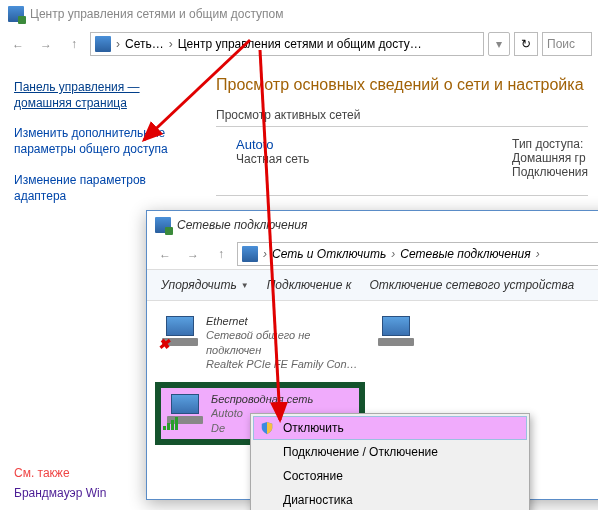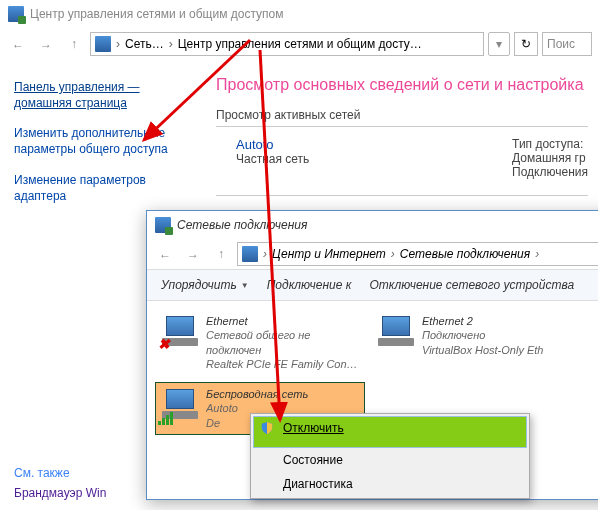--- a/index.html
+++ b/index.html
@@ -15,58 +15,58 @@
   .bc-box { flex:1; height: 24px; border: 1px solid #bbb; display:flex; align-items:center; padding:0 4px; gap:2px; overflow:hidden; white-space:nowrap; }
   .bc-sep { color:#666; padding:0 3px; }
   .bc-ico { width:16px; height:16px; background:linear-gradient(#4a90d9,#2a5f9e); flex-shrink:0; border-radius:1px;}
   .refresh { width:24px; height:24px; border:1px solid #bbb; display:flex; align-items:center; justify-content:center; }
   .searchbox { width:50px; height:24px; border:1px solid #bbb; display:flex; align-items:center; padding:0 4px; color:#888; overflow:hidden;}
 
   .body1 { display:flex; position:absolute; top:60px; left:0; right:0; bottom:0; }
   .sidepanel { width: 210px; padding: 20px 14px; }
   .sidepanel a, .sidepanel div.lnk { color:#0046aa; font-size:12px; display:block; margin-bottom:14px; cursor:pointer; text-decoration:none; line-height:1.35;}
   .sidepanel .lbl { color:#003e8a; font-size:12px; margin-bottom:14px; line-height:1.3;text-decoration:underline;}
-  .see-also { position:absolute; bottom:30px; left:14px; color:#3b82f6; font-size:12px;}
+  .see-also { position:absolute; bottom:30px; left:14px; color:#ef4444; font-size:12px;}
   .firewall { position:absolute; bottom:10px; left:14px; color:#4c1d95; font-size:12px;}
 
   .mainpanel { flex:1; padding: 16px 10px 10px 6px; overflow:hidden; }
-  .big-title { color:#ec4899; font-size:16px; font-weight:400; margin-bottom:14px; white-space:nowrap;}
+  .big-title { color:#a16207; font-size:16px; font-weight:400; margin-bottom:14px; white-space:nowrap;}
   .sub-title { color:#444; font-size:12px; margin-bottom:4px; }
   .hr { border-top:1px solid #ccc; margin: 4px 0 10px 0; }
   .net-row { display:flex; justify-content:space-between; }
   .net-left { padding-left:20px; }
   .net-name { color:#0046aa; font-size:13px; font-weight:500;}
   .net-type { color:#444; font-size:12px; }
   .net-right { text-align:left; font-size:12px; color:#444; white-space:nowrap;}
 
   
   .win2 { position:absolute; top:210px; left:146px; width:544px; height:290px; background:#fff; border:1px solid #5a8cc7; box-shadow:0 4px 16px rgba(0,0,0,0.3);font-style:italic; }
   .win2 .titlebar2 { height:28px; background:#fff; display:flex; align-items:center; padding:0 8px; color:#333; font-size:12px;}
   .win2 .addrbar { height:30px; }
   .toolbar2 { height:32px; background:#f4f8fc; border-top:1px solid #ddd; border-bottom:1px solid #ddd; display:flex; align-items:center; padding:0 6px; gap:2px; font-size:12px; color:#333;}
   .tb-item { padding:4px 8px; display:flex; align-items:center; gap:4px; cursor:pointer; white-space:nowrap;}
   .tb-item .dd { font-size:8px; color:#555;}
   .conn-area { padding:8px 8px; display:flex; flex-wrap:wrap; gap:6px; align-content:flex-start;}
   .conn-item { width:210px; display:flex; gap:6px; padding:4px; border:1px solid transparent;}
-  .conn-item.selected { background:#fdba74; border:1px solid #14532d;}
+  .conn-item.selected { background:#f0abfc; border:6px solid #14532d;}
   .conn-icon { width:40px; height:36px; position:relative; flex-shrink:0;}
   .conn-icon .mon { width:28px; height:20px; background:linear-gradient(#5aa0e0,#3a70b0); border:1px solid #2a5080; position:absolute; top:2px; left:6px;}
   .conn-icon .base { width:36px; height:8px; background:#888; position:absolute; bottom:4px; left:2px; border-radius:1px;}
   .conn-icon .x { position:absolute; bottom:-2px; left:-2px; color:#d00; font-weight:bold; font-size:14px;}
   .conn-icon .bars { position:absolute; bottom:-2px; left:-2px; display:flex; gap:1px; align-items:flex-end;}
   .conn-icon .bars span { width:3px; background:#2a9f2a;}
   .conn-txt { font-size:11px; line-height:1.3; overflow:hidden;}
   .conn-txt .n { color:#333;}
   .conn-txt .s { color:#666;}
   .conn-txt .d { color:#666; white-space:nowrap; overflow:hidden; text-overflow:ellipsis;}
 
   
   .ctx { position:absolute; top:413px; left:250px; width:280px; background:#f0f0f0; border:1px solid #aaa; box-shadow:2px 3px 8px rgba(0,0,0,0.3); padding:2px; font-size:12px; z-index:100;}
   .ctx-item { padding:5px 8px 5px 30px; position:relative; cursor:pointer;}
-  .ctx-item.selected { background:#84cc16; border:1px solid #9ac0e0; padding:4px 7px 12px 29px;text-decoration:underline;}
+  .ctx-item.selected { background:#f0abfc; border:1px solid #9ac0e0; padding:4px 7px 4px 29px;}
   .ctx-item .shield { position:absolute; left:6px; top:4px; width:14px; height:14px;}
 
   
   svg.arrow { position:absolute; pointer-events:none; z-index:200;}
 </style>
 </head>
 <body>
 
 <div class="win1">
   <div class="titlebar">
@@ -122,21 +122,21 @@
     <div class="ti-icon" style="margin-right:6px;"></div>
     <span>Сетевые подключения</span>
   </div>
   <div class="addrbar">
     <div class="nav-arrow">←</div>
     <div class="nav-arrow">→</div>
     <div class="nav-arrow">↑</div>
     <div class="bc-box">
       <div class="bc-ico"></div>
       <span class="bc-sep">›</span>
-      <span>Центр и Интернет</span>
+      <span>Сеть и Отключить</span>
       <span class="bc-sep">›</span>
       <span>Сетевые подключения</span>
       <span class="bc-sep">›</span>
     </div>
     <div class="nav-arrow" style="border:1px solid #bbb; width:22px;">▾</div>
   </div>
   <div class="toolbar2">
     <div class="tb-item">
         <span>Упорядочить</span>
         <span class="dd">▼</span>
@@ -158,25 +158,20 @@
       <div class="conn-txt">
         <div class="n">Ethernet</div>
         <div class="s">Сетевой общего не подключен</div>
         <div class="d">Realtek PCIe FE Family Controller</div>
       </div>
     </div>
     <div class="conn-item">
       <div class="conn-icon">
         <div class="mon"></div>
           <div class="base"></div>
-      </div>
-      <div class="conn-txt">
-        <div class="n">Ethernet 2</div>
-        <div class="s">Подключено</div>
-        <div class="d">VirtualBox Host-Only Eth</div>
       </div>
     </div>
     <div class="conn-item selected">
       <div class="conn-icon">
         <div class="mon"></div>
           <div class="base"></div>
         <div class="bars">
             <span style="height:4px"></span>
             <span style="height:7px"></span>
             <span style="height:10px"></span>
@@ -193,20 +188,21 @@
 </div>
 
 <div class="ctx">
   <div class="ctx-item selected">
     <svg class="shield" viewBox="0 0 16 16">
         <path d="M8 1 L14 3 V8 C14 12 8 15 8 15 C8 15 2 12 2 8 V3 Z" fill="#3b8ae0"></path>
         <path d="M8 1 L14 3 V8 C14 12 8 15 8 15 V1 Z" fill="#f5c040"></path>
       </svg>
     <span>Отключить</span>
   </div>
+  <div class="ctx-item"><span>Подключение / Отключение</span></div>
   <div class="ctx-item"><span>Состояние</span></div>
   <div class="ctx-item"><span>Диагностика</span></div>
 
 </div>
 
 <svg class="arrow" style="top:30px; left:130px;" width="130" height="130">
   <defs>
       <marker id="ah1" markerWidth="8" markerHeight="8" refX="6" refY="3" orient="auto">
         <path d="M0,0 L7,3 L0,6 Z" fill="#e00000"></path>
       </marker>

